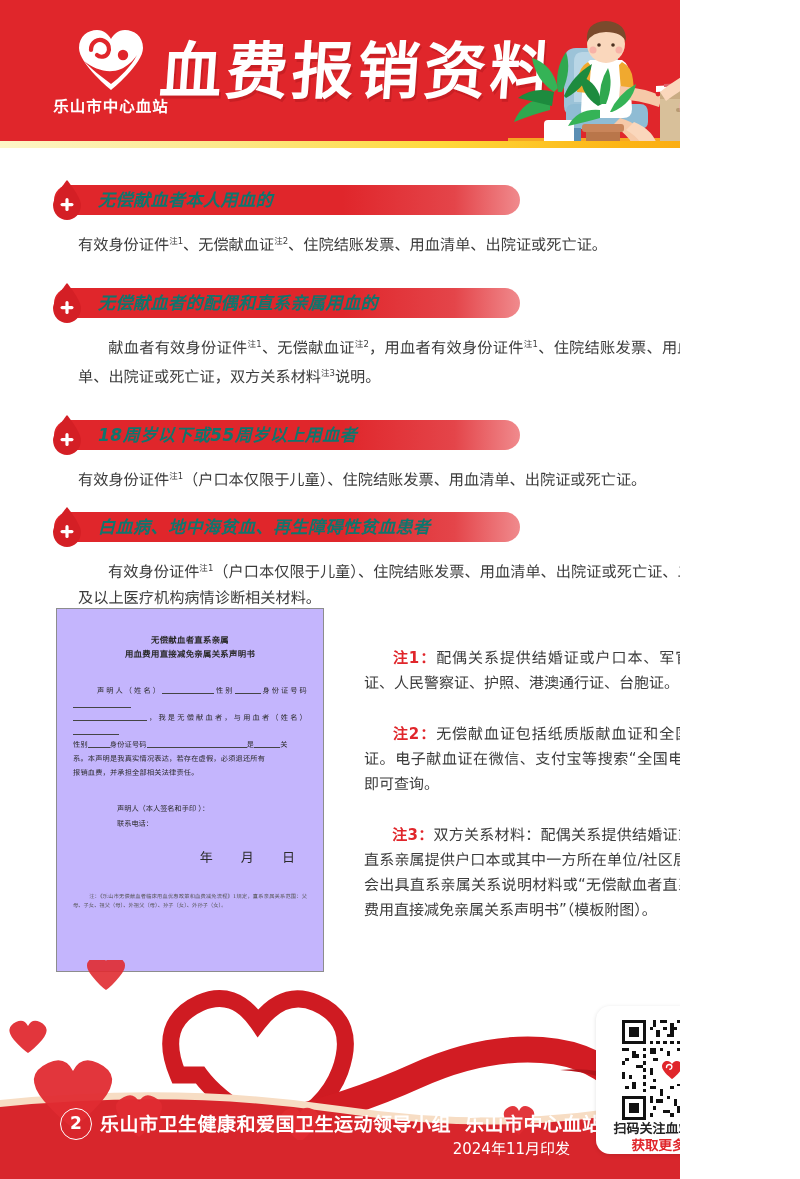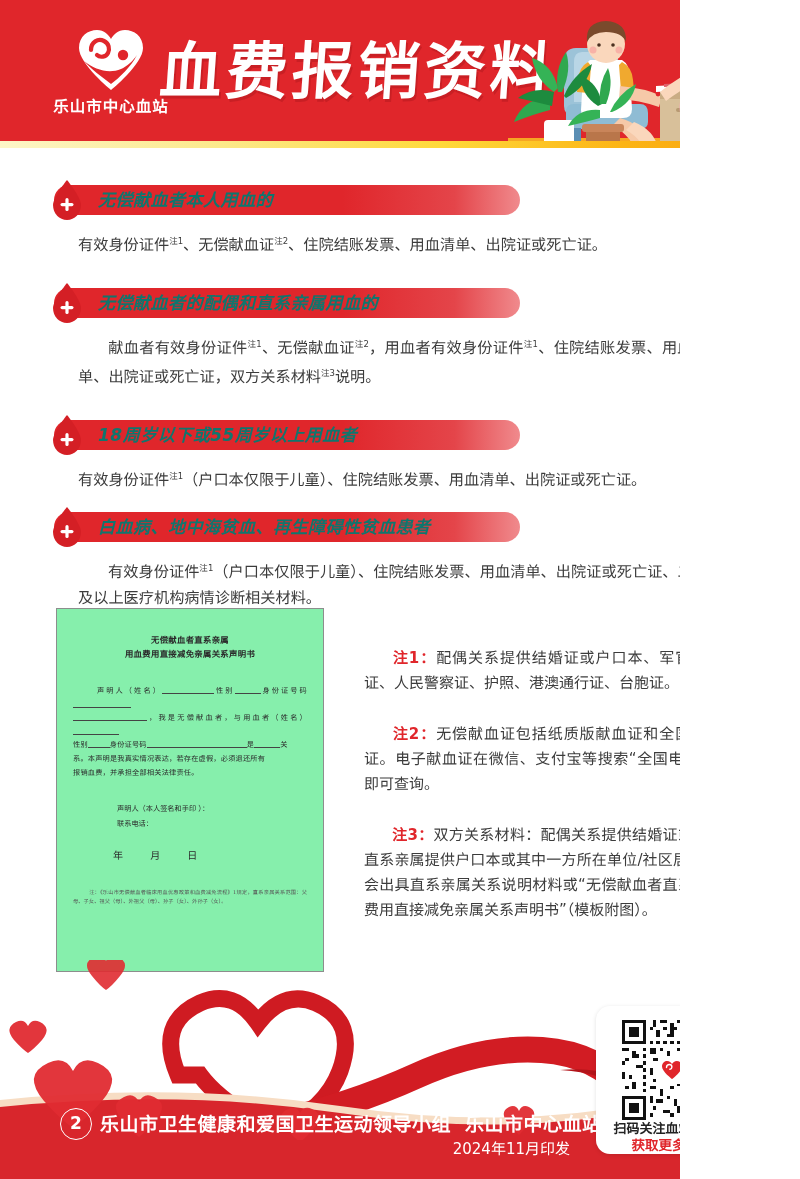--- a/index.html
+++ b/index.html
@@ -43,29 +43,29 @@
     font-family:"DejaVu Sans","Liberation Sans",sans-serif;
     font-style:italic;}
   .sec-body{margin:14px 92px 0 78px;color:#3c3c3c;font-size:15.2px;line-height:26px;
     text-align:justify;font-family:"DejaVu Sans","Liberation Sans",sans-serif;}
   .sec-body .ind{display:inline-block;width:30px;}
   sup.note{font-size:8.5px;vertical-align:super;letter-spacing:0;}
 
   
   .mid{position:absolute;left:0;top:608px;width:800px;height:380px;}
   .form-card{position:absolute;left:56px;top:0;width:268px;height:364px;
-    background:#86efac;border:1px solid #8d8d8d;box-sizing:border-box;padding:14px 16px 0 16px;
+    background:#c4b5fd;border:1px solid #8d8d8d;box-sizing:border-box;padding:14px 16px 0 16px;
     font-family:"DejaVu Serif","Liberation Serif",serif;color:#2b2b2b;}
   .form-t1,.form-t2{text-align:center;font-size:8.4px;font-weight:bold;line-height:14px;letter-spacing:.3px;}
   .form-t1{margin-top:10px;}
   .form-p{margin-top:23px;font-size:7.2px;line-height:13.6px;text-align:justify;letter-spacing:.2px;}
   .form-p .ind2{display:inline-block;width:22px;}
   .u{display:inline-block;border-bottom:1px solid #444;height:9px;vertical-align:-1px;}
   .form-sign{margin-top:22px;font-size:7.2px;line-height:15px;padding-left:44px;}
-  .form-date{margin-top:16px;font-size:10px;text-align:left;padding-left:40px;letter-spacing:12px;}
+  .form-date{margin-top:16px;font-size:13px;text-align:right;padding-left:40px;letter-spacing:12px;}
   .form-foot{margin-top:26px;font-size:5.2px;line-height:8.4px;text-align:justify;
     color:#555;letter-spacing:.1px;}
   .form-foot .ind3{display:inline-block;width:16px;}
 
   .notes{position:absolute;left:364px;top:38px;width:390px;}
   .note{margin-bottom:26px;color:#3c3c3c;font-size:15px;line-height:25px;text-align:justify;
     font-family:"DejaVu Sans","Liberation Sans",sans-serif;}
   .note .lbl{color:#e0262b;font-weight:bold;}
   .note .ind{display:inline-block;width:28px;}
 

